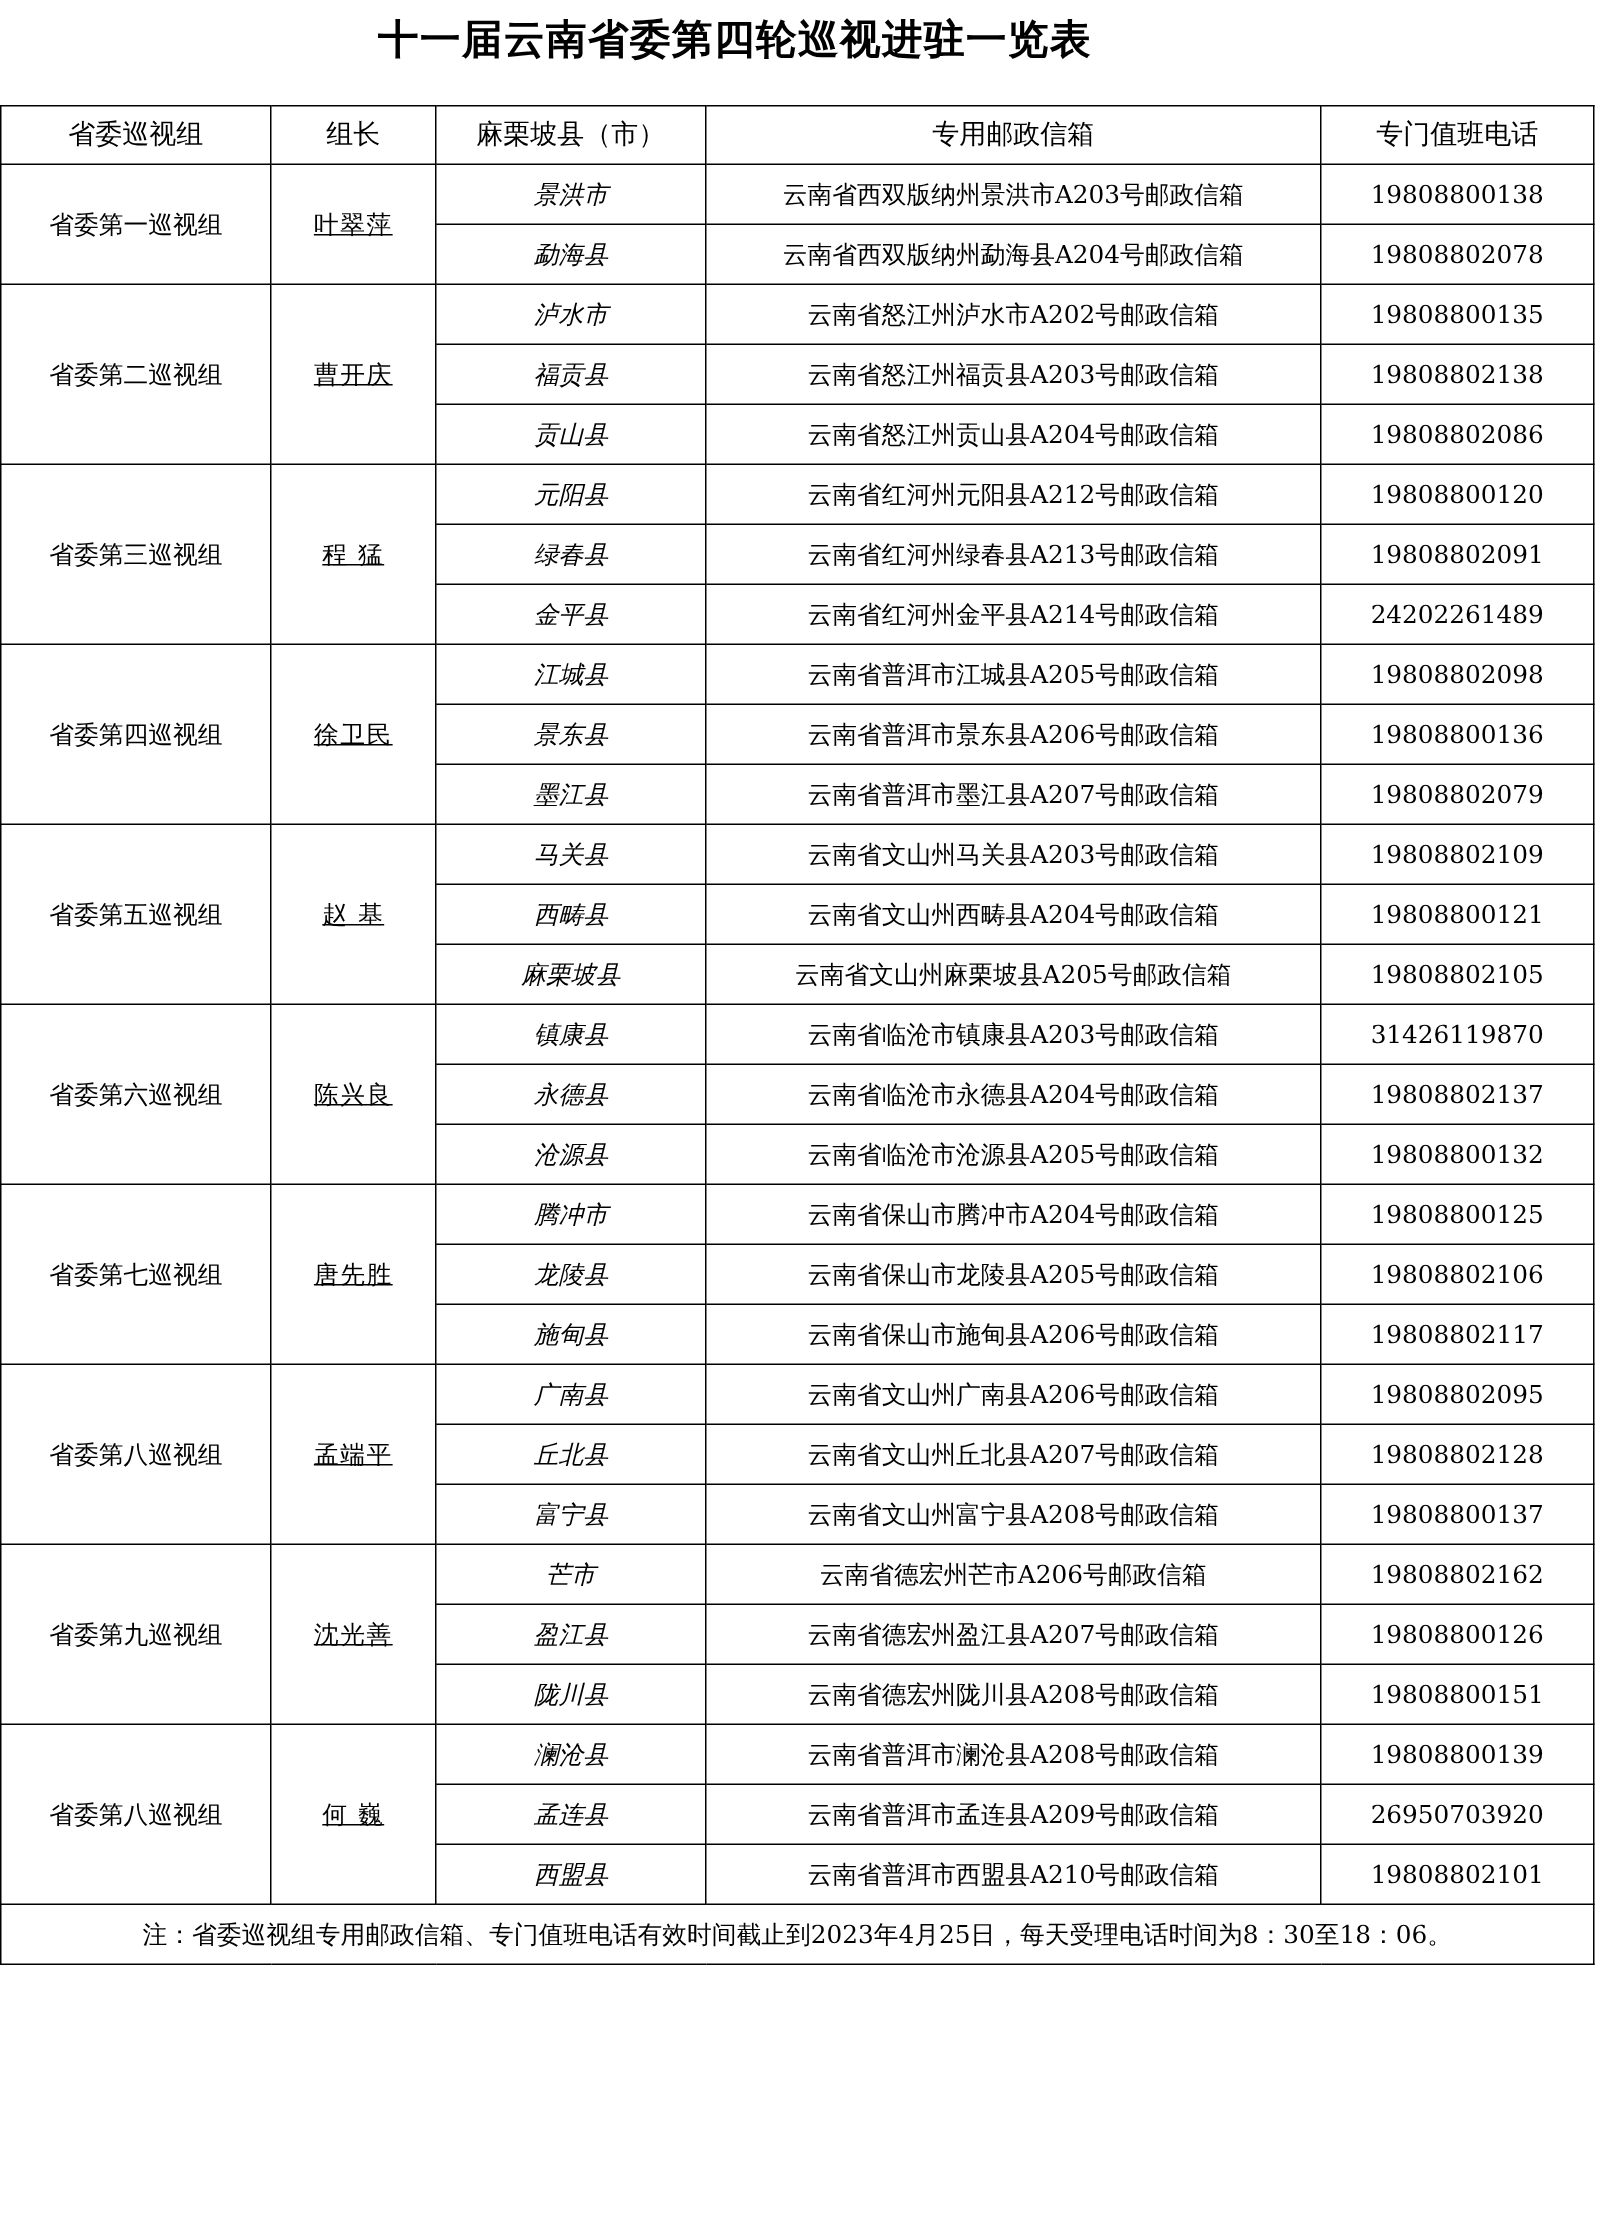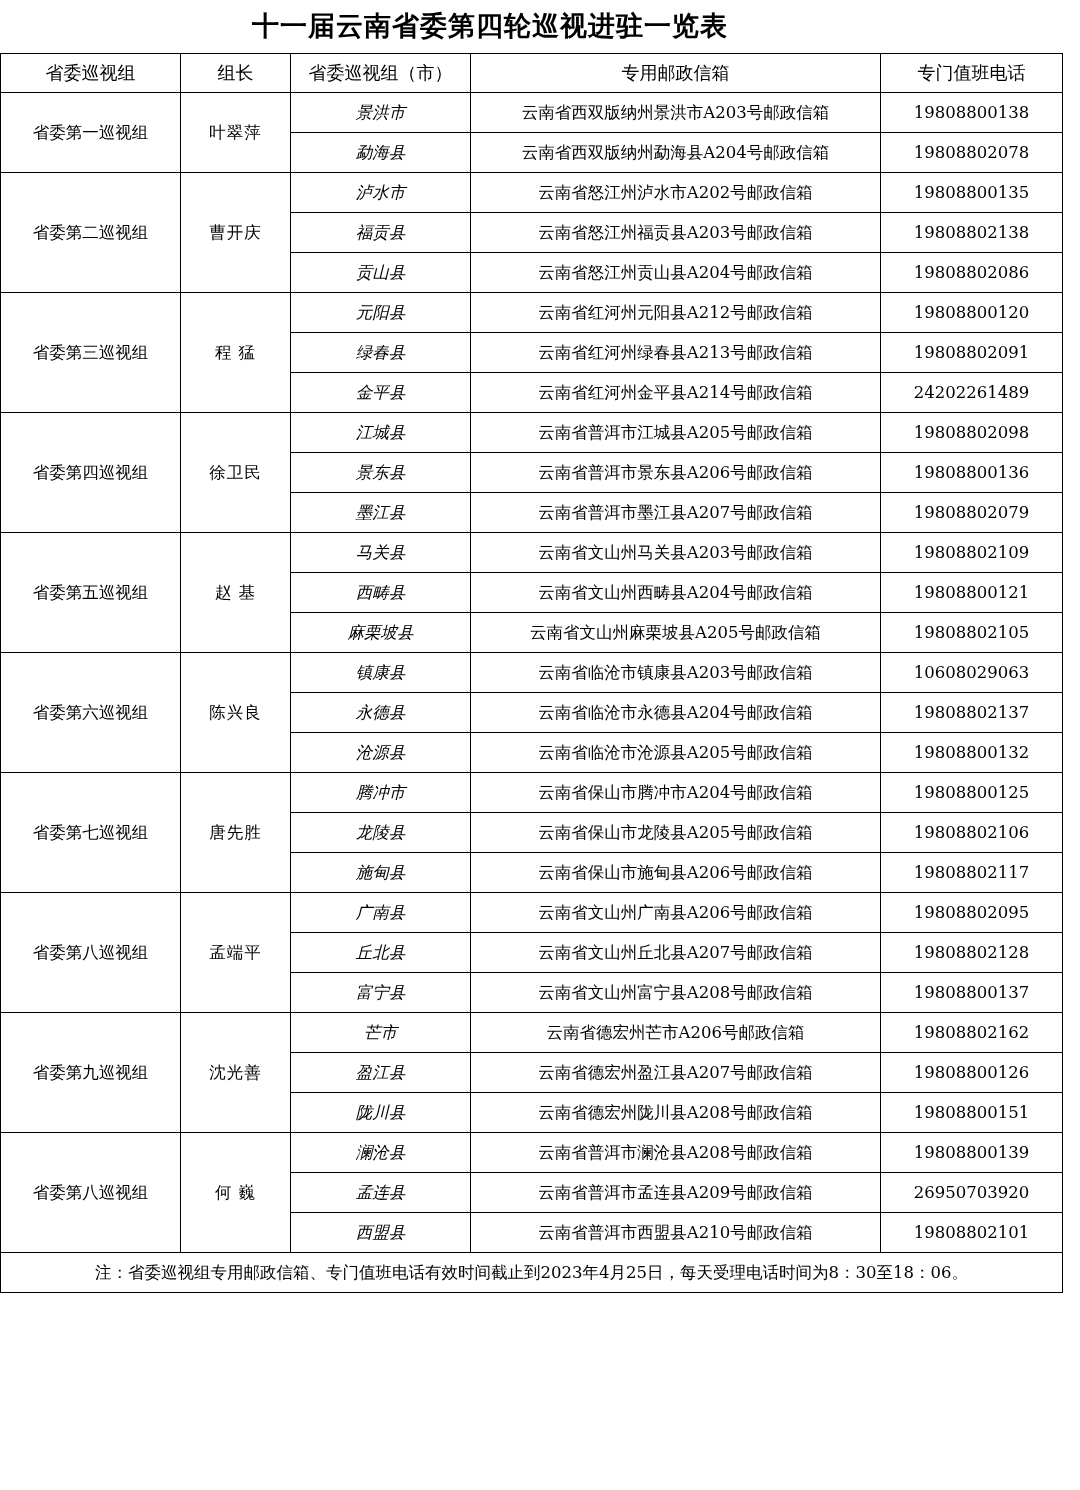--- a/index.html
+++ b/index.html
@@ -25,21 +25,21 @@
     text-align: center;
     font-size: 27px;
     font-weight: bold;
     letter-spacing: 1px;
     padding: 8px 0 9px 0;
     font-family: "DejaVu Serif", "Liberation Serif", serif;
   }
   table.main {
     border-collapse: collapse;
     width: 1062px;
-    margin: 0 auto;
+    margin: 17px auto;
     table-layout: fixed;
   }
   table.main td, table.main th {
     border: 1px solid #000000;
     text-align: center;
     vertical-align: middle;
     font-size: 16.5px;
     font-weight: normal;
     padding: 0;
     height: 39px;
@@ -55,20 +55,21 @@
   col.c-county { width: 180px; }
   col.c-mail   { width: 410px; }
   col.c-phone  { width: 182px; }
 
   .group-cell {
     font-size: 18px;
   }
   .leader-cell {
     font-size: 18px;
     letter-spacing: 1px;
+    text-decoration: underline;
   }
   .county-cell {
     font-size: 17px;
     font-style: italic;
   }
   .mail-cell {
     font-size: 17px;
   }
   .phone-cell {
     font-size: 16.5px;
@@ -93,21 +94,21 @@
       <col class="c-group">
       <col class="c-leader">
       <col class="c-county">
       <col class="c-mail">
       <col class="c-phone">
     </colgroup>
     <thead>
       <tr>
         <th>省委巡视组</th>
         <th>组长</th>
-        <th>省委巡视组（市）</th>
+        <th>麻栗坡县（市）</th>
         <th>专用邮政信箱</th>
         <th>专门值班电话</th>
       </tr>
     </thead>
     <tbody id="table-body">
         <tr>
           <td class="group-cell" rowspan="2">省委第一巡视组</td>
           <td class="leader-cell" rowspan="2">叶翠萍</td>
           <td class="county-cell">景洪市</td>
           <td class="mail-cell">云南省西双版纳州景洪市A203号邮政信箱</td>
@@ -184,21 +185,21 @@
         <tr>
           <td class="county-cell">麻栗坡县</td>
           <td class="mail-cell">云南省文山州麻栗坡县A205号邮政信箱</td>
           <td class="phone-cell">19808802105</td>
         </tr>
         <tr>
           <td class="group-cell" rowspan="3">省委第六巡视组</td>
           <td class="leader-cell" rowspan="3">陈兴良</td>
           <td class="county-cell">镇康县</td>
           <td class="mail-cell">云南省临沧市镇康县A203号邮政信箱</td>
-          <td class="phone-cell">10608029063</td>
+          <td class="phone-cell">31426119870</td>
         </tr>
         <tr>
           <td class="county-cell">永德县</td>
           <td class="mail-cell">云南省临沧市永德县A204号邮政信箱</td>
           <td class="phone-cell">19808802137</td>
         </tr>
         <tr>
           <td class="county-cell">沧源县</td>
           <td class="mail-cell">云南省临沧市沧源县A205号邮政信箱</td>
           <td class="phone-cell">19808800132</td>

